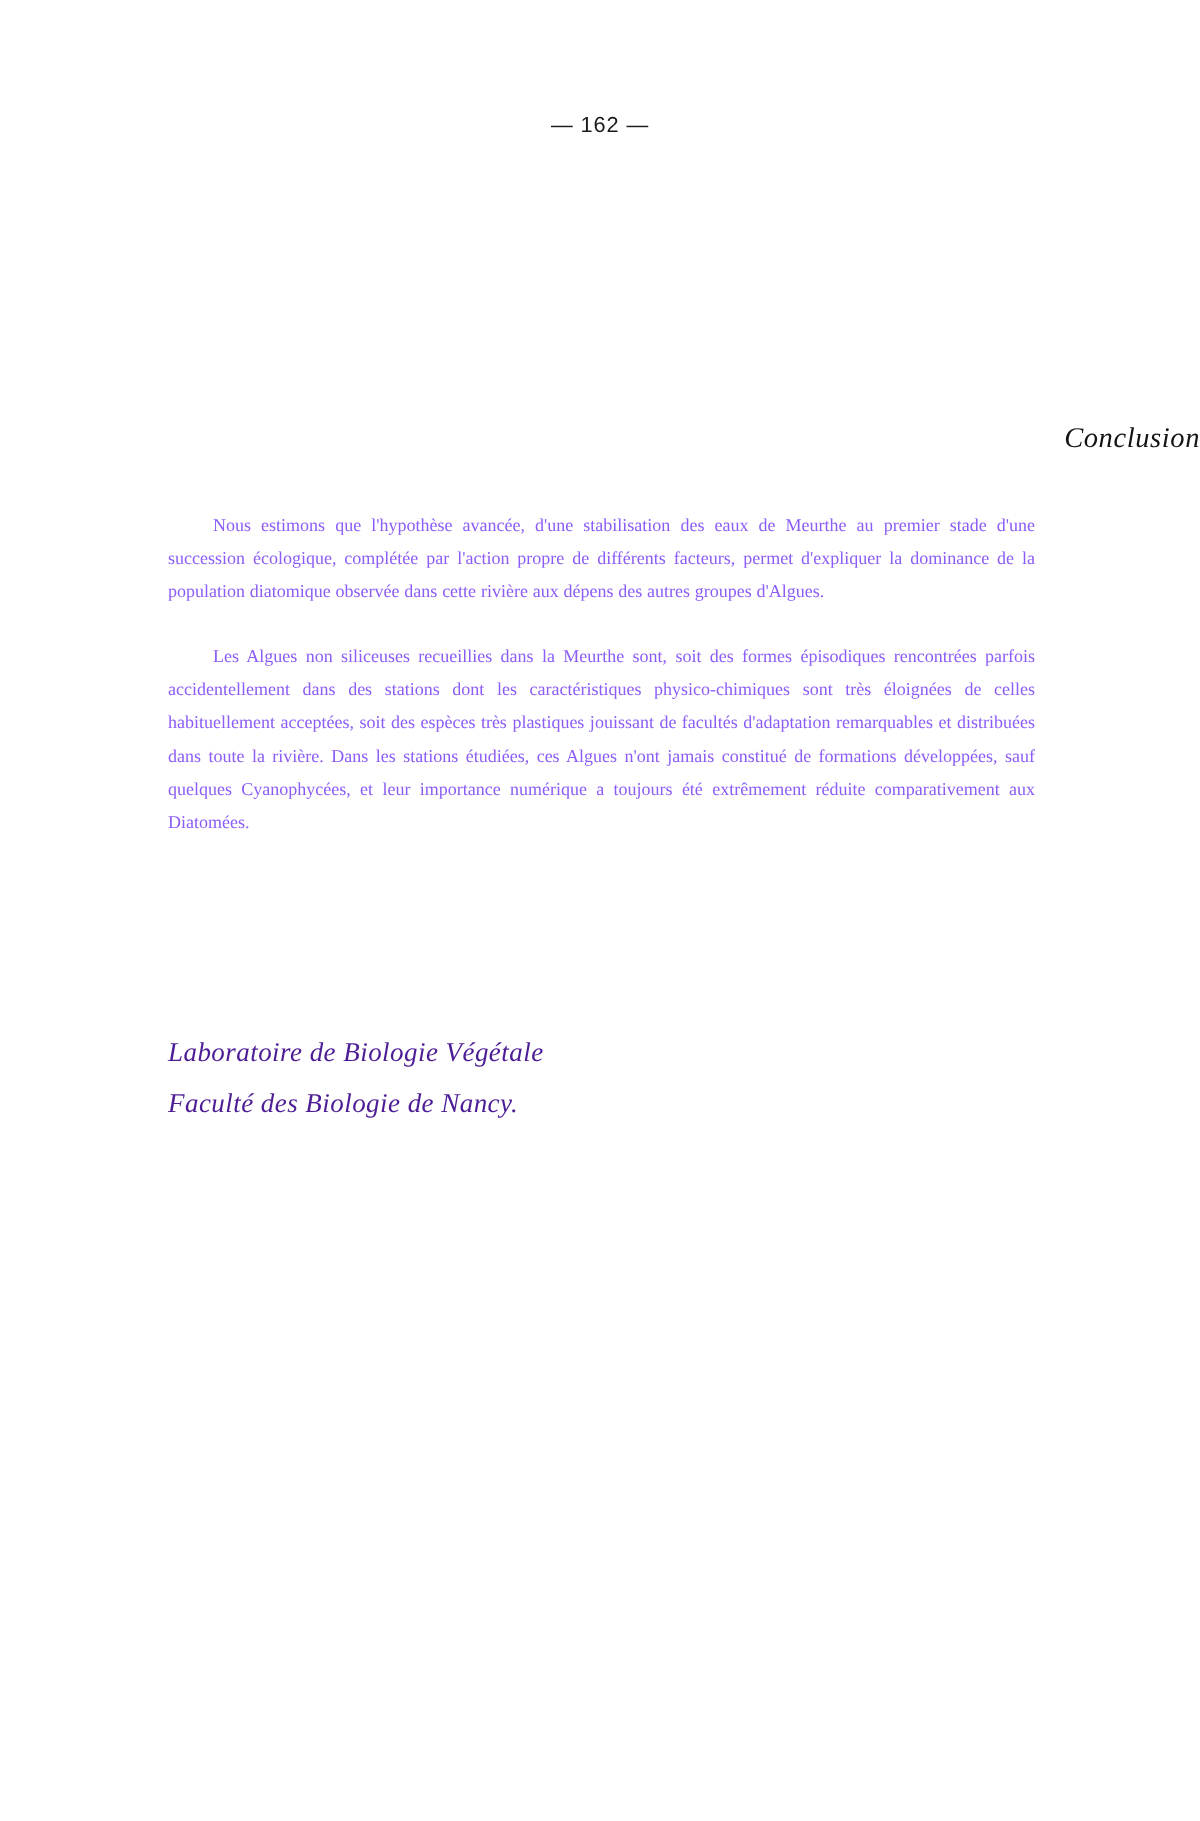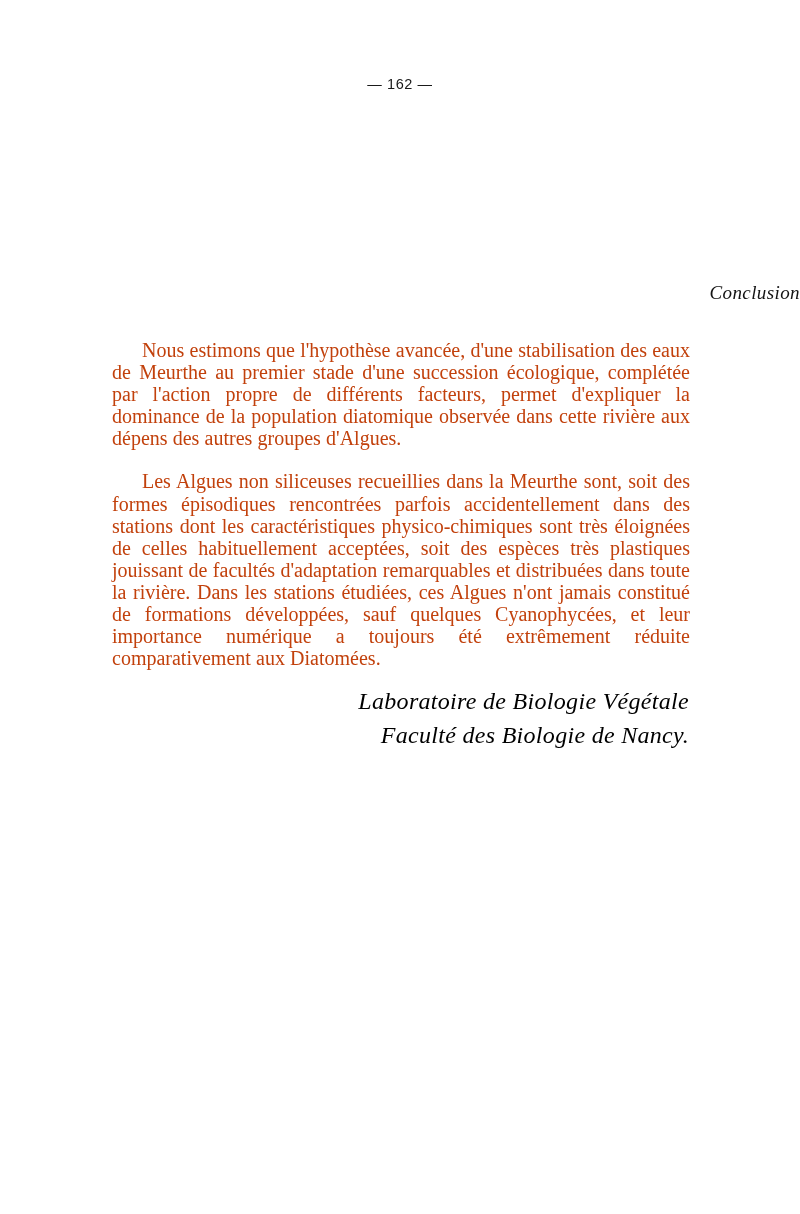--- a/index.html
+++ b/index.html
@@ -56,39 +56,39 @@
     top: 339px;
     left: 112px;
     width: 578px;
   }
 
   p.para {
     margin: 0 0 21px 0;
     text-align: justify;
     text-justify: inter-word;
     text-indent: 30px;
-    font-size: 20px;
+    font-size: 12px;
     line-height: 22.1px;
-    color: #c2410c;
+    color: #8b5cf6;
     word-spacing: 0.2px;
     hyphens: manual;
   }
   p.para:last-child { margin-bottom: 16px; }
 
   
   .signature {
     position: absolute;
     top: 684px;
     left: 112px;
     width: 578px;
-    text-align: right;
+    text-align: left;
     font-style: italic;
-    font-size: 24px;
+    font-size: 18px;
     line-height: 34px;
-    color: #000000;
+    color: #4c1d95;
   }
   .signature .sig-line {
     display: block;
     letter-spacing: 0.3px;
     padding-right: 1px;
   }
 </style>
 </head>
 <body>
 

